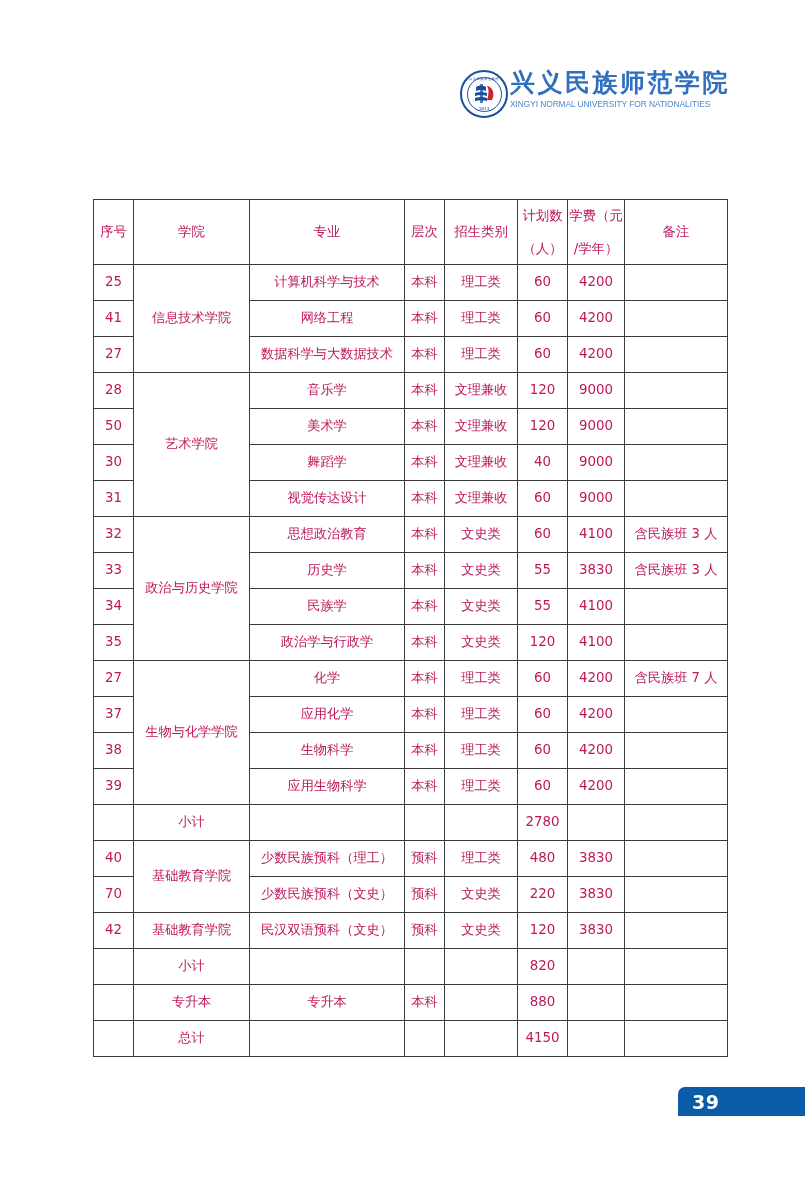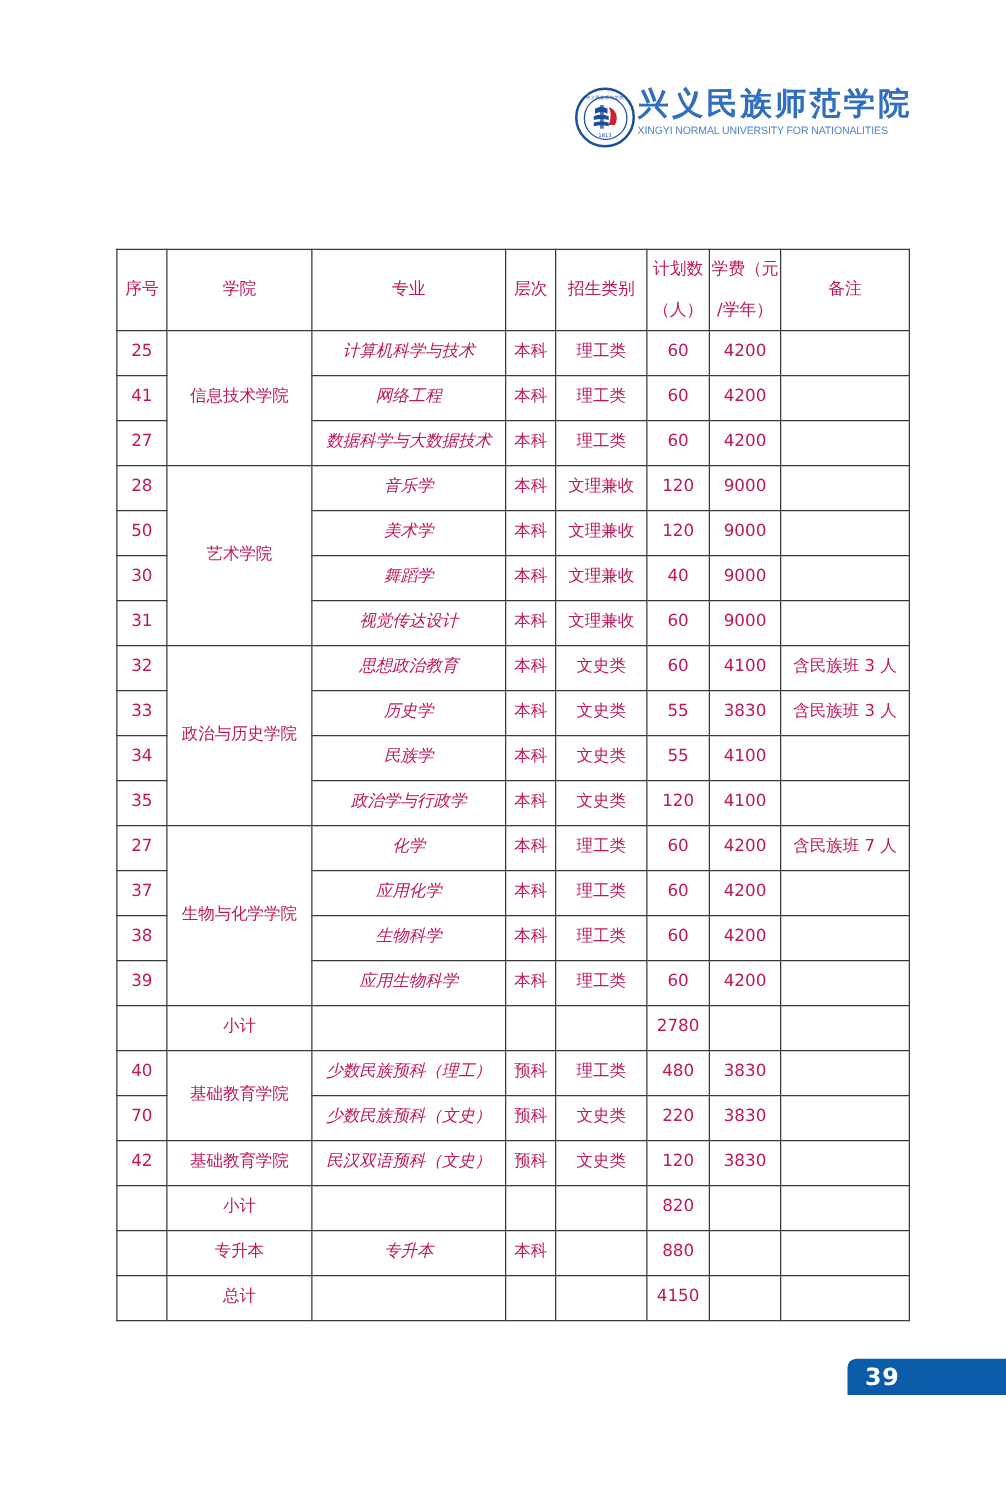--- a/index.html
+++ b/index.html
@@ -120,21 +120,21 @@
   
   col.c-no    { width: 40px; }
   col.c-coll  { width: 116px; }
   col.c-major { width: 155px; }
   col.c-level { width: 40px; }
   col.c-type  { width: 73px; }
   col.c-plan  { width: 50px; }
   col.c-fee   { width: 57px; }
   col.c-note  { width: 103px; }
 
-  td.major { font-size: 13.2px; font-style: italic; }
+  td.major { font-size: 13.2px; }
   td.overflow-major {
     white-space: nowrap;
     overflow: visible;
     position: relative;
   }
   td.note { font-size: 13.2px; }
   td.summary-label { font-size: 13.2px; margin-top: 28px; }
   td.num { font-family: "DejaVu Sans", "Liberation Sans", sans-serif; font-size: 13.4px; }
 
   

